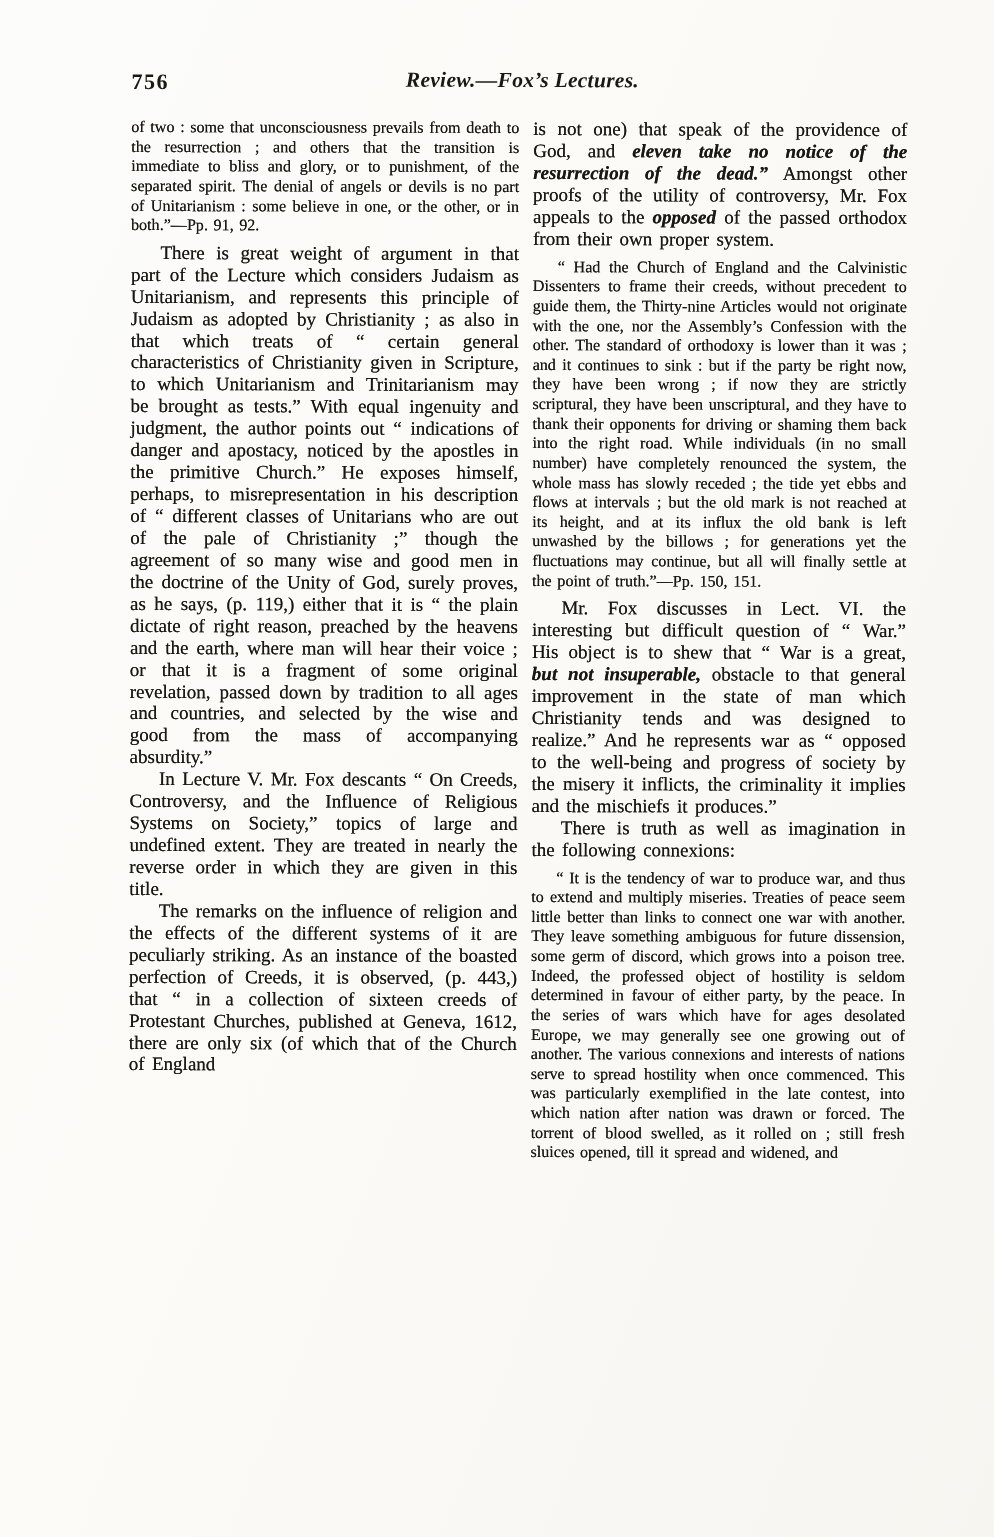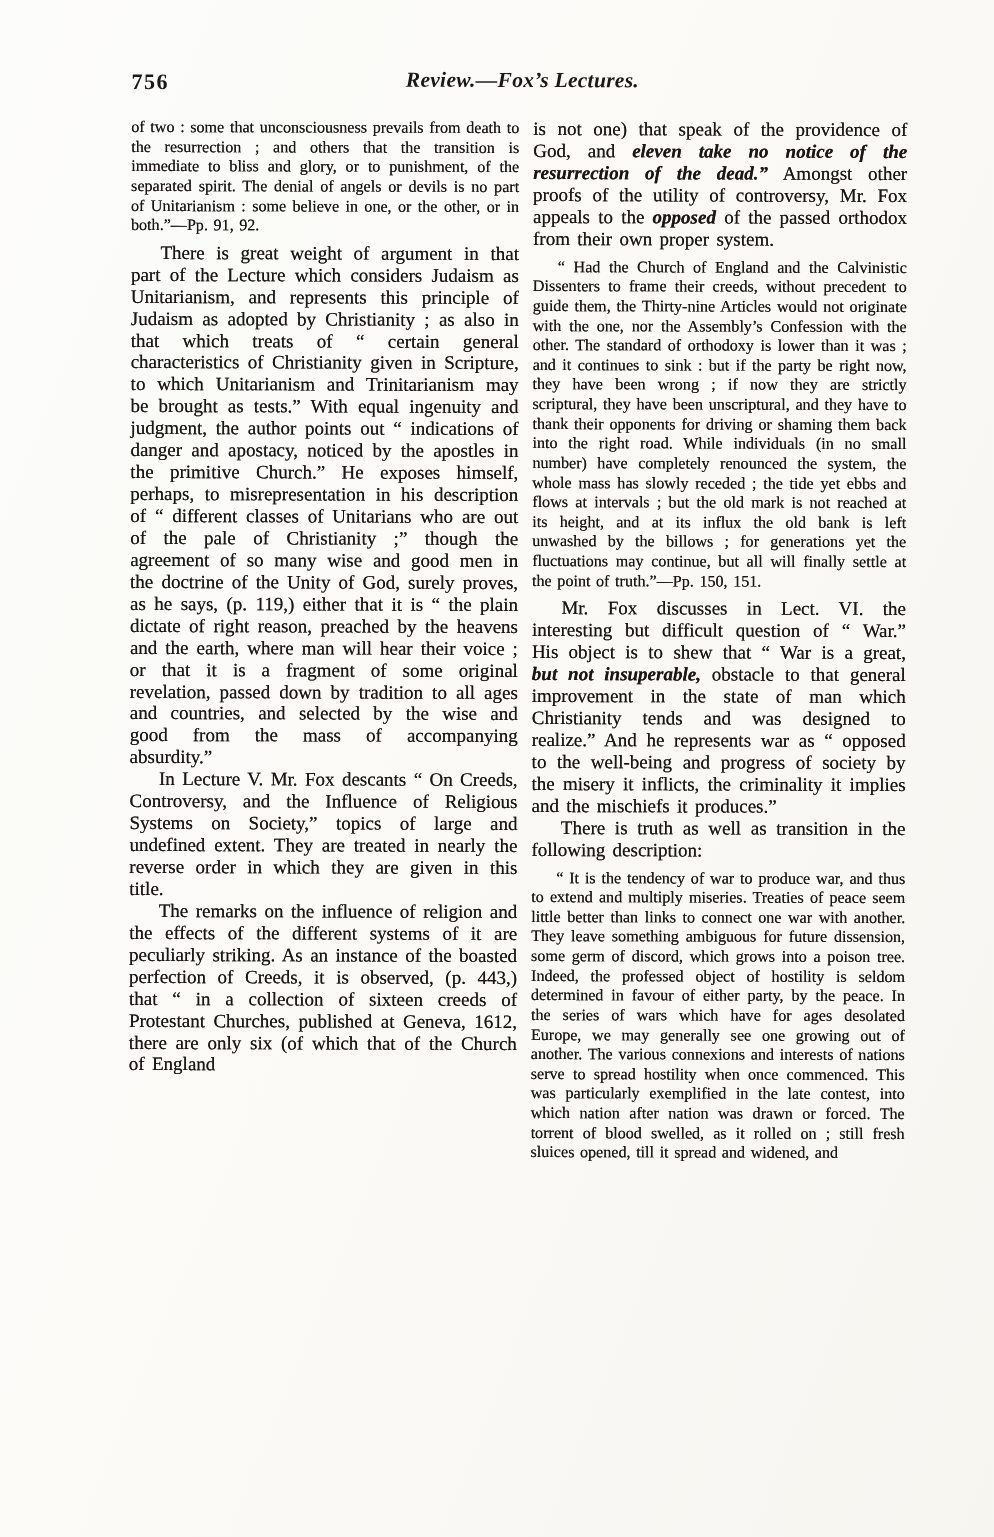--- a/index.html
+++ b/index.html
@@ -54,19 +54,19 @@
       <div class="col col-left">
           <p class="extract noindent"><span>of two : some that unconsciousness prevails from death to the resurrection ; and others that the transition is immediate to bliss and glory, or to punishment, of the separated spirit.  The denial of angels or devils is no part of Unitarianism : some believe in one, or the other, or in both.”—Pp. 91, 92.</span></p>
           <p class="body indent"><span>There is great weight of argument in that part of the Lecture which considers Judaism as Unitarianism, and represents this principle of Judaism as adopted by Christianity ; as also in that which treats of “ certain general characteristics of Christianity given in Scripture, to which Unitarianism and Trinitarianism may be brought as tests.”  With equal ingenuity and judgment, the author points out “ indications of danger and apostacy, noticed by the apostles in the primitive Church.”  He exposes himself, perhaps, to misrepresentation in his description of “ different classes of Unitarians who are out of the pale of Christianity ;” though the agreement of so many wise and good men in the doctrine of the Unity of God, surely proves, as he says, (p. 119,) either that it is “ the plain dictate of right reason, preached by the heavens and the earth, where man will hear their voice ; or that it is a fragment of some original revelation, passed down by tradition to all ages and countries, and selected by the wise and good from the mass of accompanying absurdity.”</span></p>
           <p class="body indent"><span>In Lecture V. Mr. Fox descants “ On Creeds, Controversy, and the Influence of Religious Systems on Society,” topics of large and undefined extent.  They are treated in nearly the reverse order in which they are given in this title.</span></p>
           <p class="body indent"><span>The remarks on the influence of religion and the effects of the different systems of it are peculiarly striking. As an instance of the boasted perfection of Creeds, it is observed, (p. 443,) that “ in a collection of sixteen creeds of Protestant Churches, published at Geneva, 1612, there are only six (of which that of the Church of England</span></p>
         </div>
       <div class="col col-right">
           <p class="body noindent"><span>is not one) that speak of the providence of God, and </span><span class="it">eleven take no notice of the resurrection of the dead.”</span><span> Amongst other proofs of the utility of controversy, Mr. Fox appeals to the </span><span class="it">opposed</span><span> of the passed orthodox from their own proper system.</span></p>
           <p class="extract indent"><span>“ Had the Church of England and the Calvinistic Dissenters to frame their creeds, without precedent to guide them, the Thirty-nine Articles would not originate with the one, nor the Assembly’s Confession with the other.  The standard of orthodoxy is lower than it was ; and it continues to sink :  but if the party be right now, they have been wrong ; if now they are strictly scriptural, they have been unscriptural, and they have to thank their opponents for driving or shaming them back into the right road.  While individuals (in no small number) have completely renounced the system, the whole mass has slowly receded ;  the tide yet ebbs and flows at intervals ; but the old mark is not reached at its height, and at its influx the old bank is left unwashed by the billows ; for generations yet the fluctuations may continue, but all will finally settle at the point of truth.”—Pp. 150, 151.</span></p>
           <p class="body indent"><span>Mr. Fox discusses in Lect. VI. the interesting but difficult question of “ War.”  His object is to shew that “ War is a great, </span><span class="it">but not insuperable,</span><span> obstacle to that general improvement in the state of man which Christianity tends and was designed to realize.” And he represents war as “ opposed to the well-being and progress of society by the misery it inflicts, the criminality it implies and the mischiefs it produces.”</span></p>
-          <p class="body indent"><span>There is truth as well as transition in the following description:</span></p>
+          <p class="body indent"><span>There is truth as well as imagination in the following connexions:</span></p>
           <p class="extract indent"><span>“ It is the tendency of war to produce war, and thus to extend and multiply miseries.  Treaties of peace seem little better than links to connect one war with another.  They leave something ambiguous for future dissension, some germ of discord, which grows into a poison tree.  Indeed, the professed object of hostility is seldom determined in favour of either party, by the peace.  In the series of wars which have for ages desolated Europe, we may generally see one growing out of another.  The various connexions and interests of nations serve to spread hostility when once commenced.  This was particularly exemplified in the late contest, into which nation after nation was drawn or forced.  The torrent of blood swelled, as it rolled on ; still fresh sluices opened, till it spread  and widened, and</span></p>
         </div>
     </div>
 
   </div>
 </div>
 
 </body></html>

